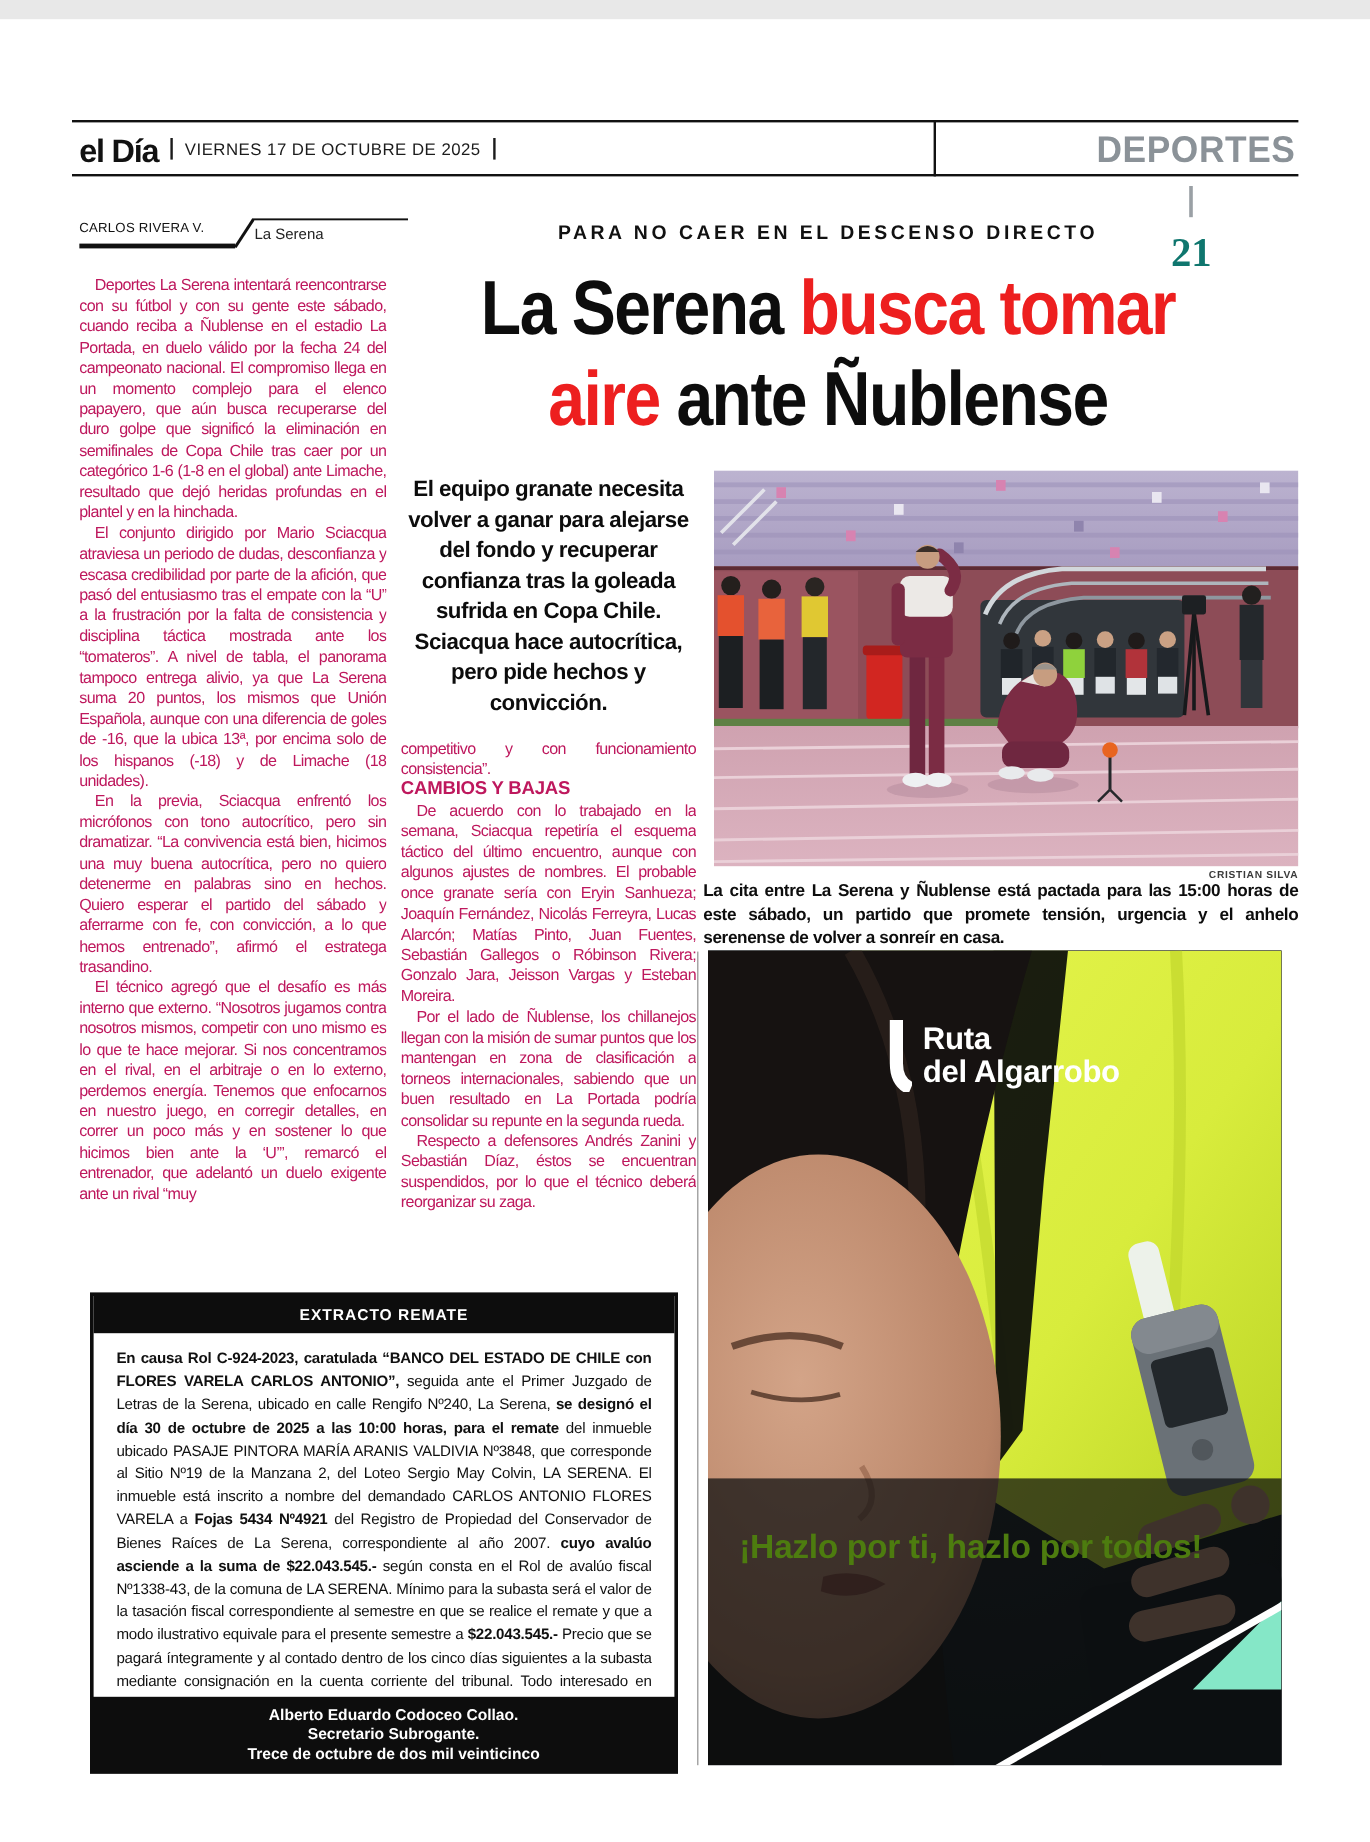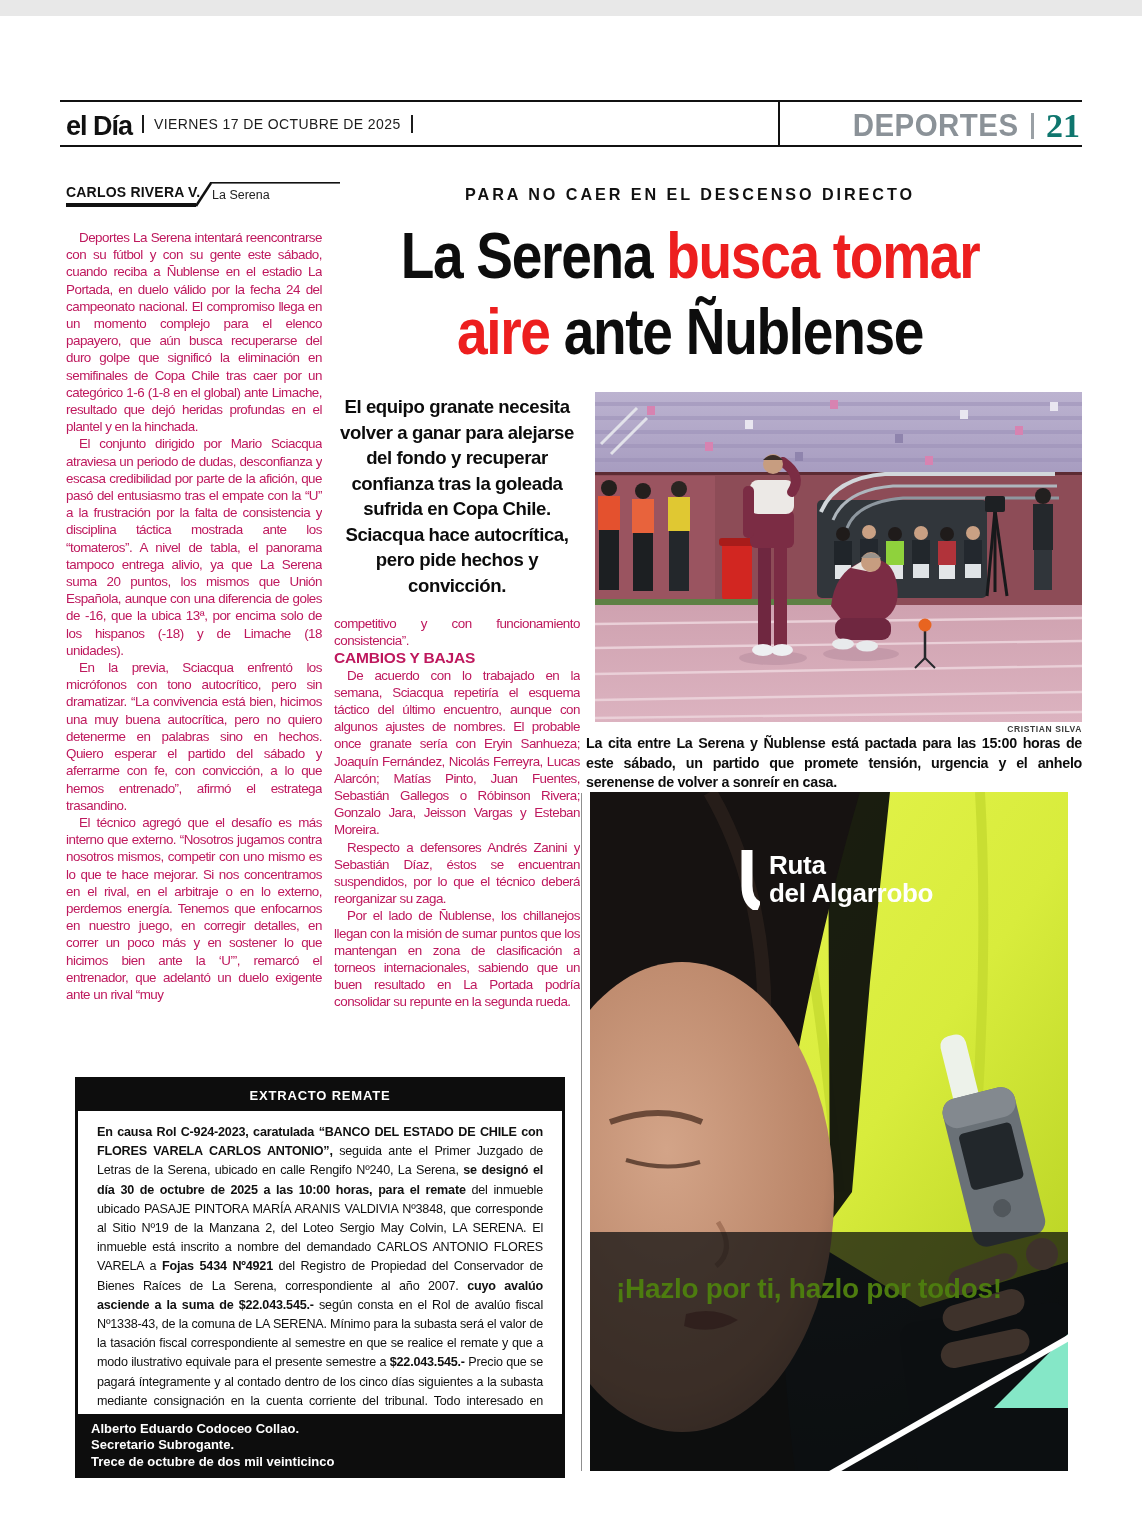--- a/index.html
+++ b/index.html
@@ -5,27 +5,27 @@
   html,body{margin:0;padding:0;background:#e8e8e8;}
   .page{position:relative;width:1142px;height:1535px;background:#ffffff;overflow:hidden;
         font-family:"Liberation Sans",sans-serif;color:#111;margin:16px auto;}
   .abs{position:absolute;}
 
   
   .rule{background:#111;}
   .logo{font-size:27px;font-weight:900;letter-spacing:-1px;}
   .dateline{font-size:14px;letter-spacing:.4px;color:#1c1c1c;display:flex;align-items:center;gap:10px;}
   .vbar{display:inline-block;width:2px;height:18px;background:#1c1c1c;}
-  .section-row{display:flex;align-items:center;gap:12px;}
+  .section-row{display:flex;align-items:center;gap:12px;flex-direction:column;}
   .section-name{font-size:31px;font-weight:900;color:#8b9298;letter-spacing:.5px;transform:scaleX(.95);transform-origin:right;}
   .section-bar{width:3px;height:26px;background:#9aa0a5;}
   .page-num{font-family:"Liberation Serif",serif;font-size:34px;font-weight:700;color:#0f766e;}
 
   
-  .byline-author{font-size:14px;font-weight:700;letter-spacing:.2px;}
+  .byline-author{font-size:11px;font-weight:400;letter-spacing:.2px;}
   .byline-loc{font-size:12.5px;color:#222;}
 
   
   .kicker{font-size:16.5px;font-weight:700;letter-spacing:3px;text-align:center;transform:scaleX(.98);}
   .headline{text-align:center;font-weight:900;font-size:64px;line-height:76px;letter-spacing:-1.5px;}
   .headline .hl-line{display:block;transform:scaleX(.86);transform-origin:50% 50%;white-space:nowrap;}
   .hl-red{color:#ed1f1f;}
   .hl-black{color:#0d0d0d;}
 
   
@@ -40,21 +40,21 @@
   .caption{font-size:14.3px;line-height:19.5px;font-weight:700;letter-spacing:-.3px;text-align:justify;color:#0d0d0d;}
   .colrule{width:1px;background:#8f8f8f;}
 
   
   .legal{border:3px solid #0d0d0d;background:#fff;box-sizing:border-box;}
   .legal-title{background:#0d0d0d;color:#fff;text-align:center;font-size:13px;font-weight:800;
                letter-spacing:.8px;height:31px;line-height:31px;transform-origin:center;}
   .legal-body{padding:12px 19px 0 19px;font-size:12.6px;line-height:19.2px;text-align:justify;
               letter-spacing:-.2px;color:#101010;}
   .legal-body b{font-weight:700;}
-  .legal-footer{position:absolute;left:-3px;right:-3px;bottom:-3px;background:#0d0d0d;color:#fff;
+  .legal-footer{position:absolute;left:-3px;right:-3px;bottom:-3px;background:#0d0d0d;color:#fff;text-align:center;
                 padding:7px 0 8px 16px;font-size:13px;font-weight:700;line-height:16.5px;}
 
   
   .ad{background:#0b0e0f;overflow:hidden;}
   .ad-logo{display:flex;gap:9px;color:#fff;align-items:center;}
   .ad-logo-text{font-size:26px;font-weight:700;line-height:28px;letter-spacing:-.3px;}
   .ad-copy{color:#f1f3f3;font-size:20px;line-height:26px;font-weight:500;letter-spacing:-.2px;}
   .ad-tagline{color:#4d7c0f;font-size:28px;line-height:33px;font-weight:800;letter-spacing:-.3px;margin-top:14px;}
 </style>
 </head>
@@ -97,22 +97,22 @@
     <p>El conjunto dirigido por Mario Sciacqua atraviesa un periodo de dudas, desconfianza y escasa credibilidad por parte de la afición, que pasó del entusiasmo tras el empate con la “U” a la frustración por la falta de consistencia y disciplina táctica mostrada ante los “tomateros”. A nivel de tabla, el panorama tampoco entrega alivio, ya que La Serena suma 20 puntos, los mismos que Unión Española, aunque con una diferencia de goles de -16, que la ubica 13ª, por encima solo de los hispanos (-18) y de Limache (18 unidades).</p>
     <p>En la previa, Sciacqua enfrentó los micrófonos con tono autocrítico, pero sin dramatizar. “La convivencia está bien, hicimos una muy buena autocrítica, pero no quiero detenerme en palabras sino en hechos. Quiero esperar el partido del sábado y aferrarme con fe, con convicción, a lo que hemos entrenado”, afirmó el estratega trasandino.</p>
     <p>El técnico agregó que el desafío es más interno que externo. “Nosotros jugamos contra nosotros mismos, competir con uno mismo es lo que te hace mejorar. Si nos concentramos en el rival, en el arbitraje o en lo externo, perdemos energía. Tenemos que enfocarnos en nuestro juego, en corregir detalles, en correr un poco más y en sostener lo que hicimos bien ante la ‘U’”, remarcó el entrenador, que adelantó un duelo exigente ante un rival “muy</p>
   </div>
 
   <div class="abs lede" style="left:332px;top:378px;width:250px;">El equipo granate necesita volver a ganar para alejarse del fondo y recuperar confianza tras la goleada sufrida en Copa Chile. Sciacqua hace autocrítica, pero pide hechos y convicción.</div>
   <div class="abs bodycol" style="left:334px;top:599px;width:246px;height:450px;overflow:hidden;">
     <p class="noindent">competitivo y con funcionamiento consistencia”.</p>
     <p class="subhead">CAMBIOS Y BAJAS</p>
     <p>De acuerdo con lo trabajado en la semana, Sciacqua repetiría el esquema táctico del último encuentro, aunque con algunos ajustes de nombres. El probable once granate sería con Eryin Sanhueza; Joaquín Fernández, Nicolás Ferreyra, Lucas Alarcón; Matías Pinto, Juan Fuentes, Sebastián Gallegos o Róbinson Rivera; Gonzalo Jara, Jeisson Vargas y Esteban Moreira.</p>
+    <p>Por el lado de Ñublense, los chillanejos llegan con la misión de sumar puntos que los mantengan en zona de clasificación a torneos internacionales, sabiendo que un buen resultado en La Portada podría consolidar su repunte en la segunda rueda.</p>
     <p>Respecto a defensores Andrés Zanini y Sebastián Díaz, éstos se encuentran suspendidos, por lo que el técnico deberá reorganizar su zaga.</p>
-    <p>Por el lado de Ñublense, los chillanejos llegan con la misión de sumar puntos que los mantengan en zona de clasificación a torneos internacionales, sabiendo que un buen resultado en La Portada podría consolidar su repunte en la segunda rueda.</p>
   </div>
 
   <svg class="abs" style="left:595px;top:376px;" width="487" height="330" viewBox="0 0 487 330">
     <defs>
       <linearGradient id="seatG" x1="0" y1="0" x2="0" y2="1">
         <stop offset="0" stop-color="#bcb3d0"></stop>
           <stop offset="1" stop-color="#a79cc0"></stop>
       </linearGradient>
       <linearGradient id="trackG" x1="0" y1="0" x2="0" y2="1">
         <stop offset="0" stop-color="#cfa2b0"></stop>

